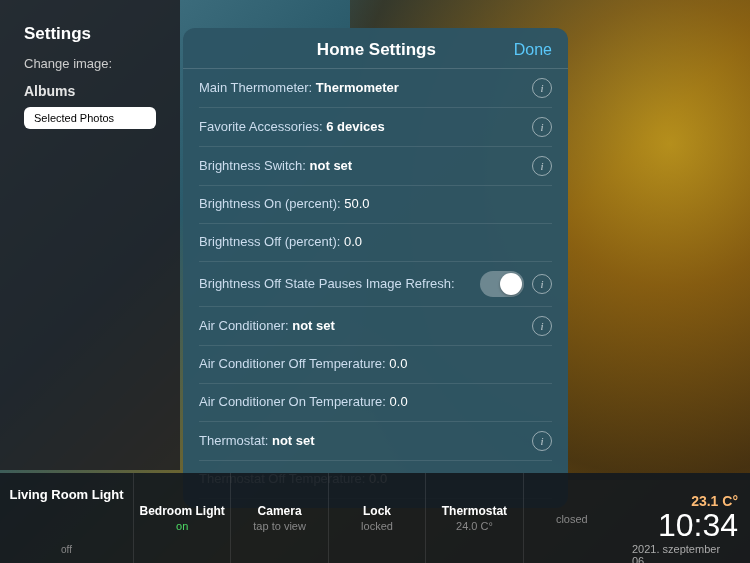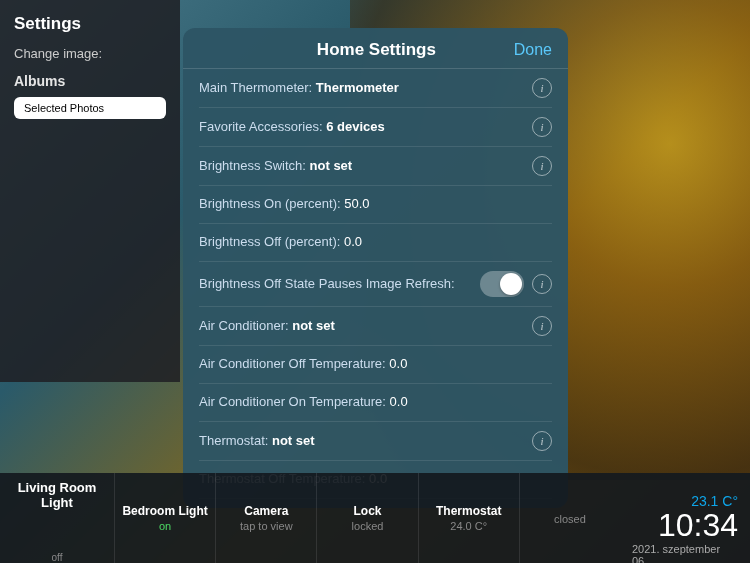--- a/index.html
+++ b/index.html
@@ -26,24 +26,24 @@
       background: radial-gradient(ellipse at 80% 30%, #c8a020 0%, #8b5e10 30%, #3a2a10 70%, transparent 100%);
       opacity: 0.7;
       z-index: 0;
     }
 
     
     .left-panel {
       position: absolute;
       left: 0; top: 0;
       width: 180px;
-      height: 382px;
+      height: 470px;
       background: rgba(30,30,35,0.85);
       z-index: 2;
-      padding: 14px;
+      padding: 24px;
     }
     .left-panel-title {
       color: #fff;
       font-size: 17px;
       font-weight: 600;
       margin-bottom: 12px;
     }
     .left-panel-row {
       color: #ccc;
       font-size: 13px;
@@ -173,21 +173,21 @@
     .bottom-bar {
       position: absolute;
       bottom: 0; left: 0; right: 0;
       height: 90px;
       background: rgba(20,25,30,0.92);
       z-index: 20;
       display: flex;
       align-items: stretch;
     }
     .bottom-left {
-      width: 115px;
+      width: 134px;
       display: flex;
       flex-direction: column;
       align-items: center;
       justify-content: center;
       padding: 8px;
       border-right: 1px solid rgba(255,255,255,0.1);
     }
     .bottom-icon-dot {
       width: 10px;
       height: 10px;
@@ -239,23 +239,23 @@
 
     .bottom-clock {
       width: 130px;
       display: flex;
       flex-direction: column;
       align-items: flex-end;
       justify-content: center;
       padding: 8px 12px;
     }
     .clock-temp {
-      color: #0ea5e9;
+      color: #fdba74;
       font-size: 14px;
-      font-weight: 400;
+      font-weight: 700;
       margin-top: 24px;
     }
     .clock-time {
       color: #fff;
       font-size: 32px;
       font-weight: 200;
       line-height: 1;
     }
     .clock-date {
       color: #aaa;

